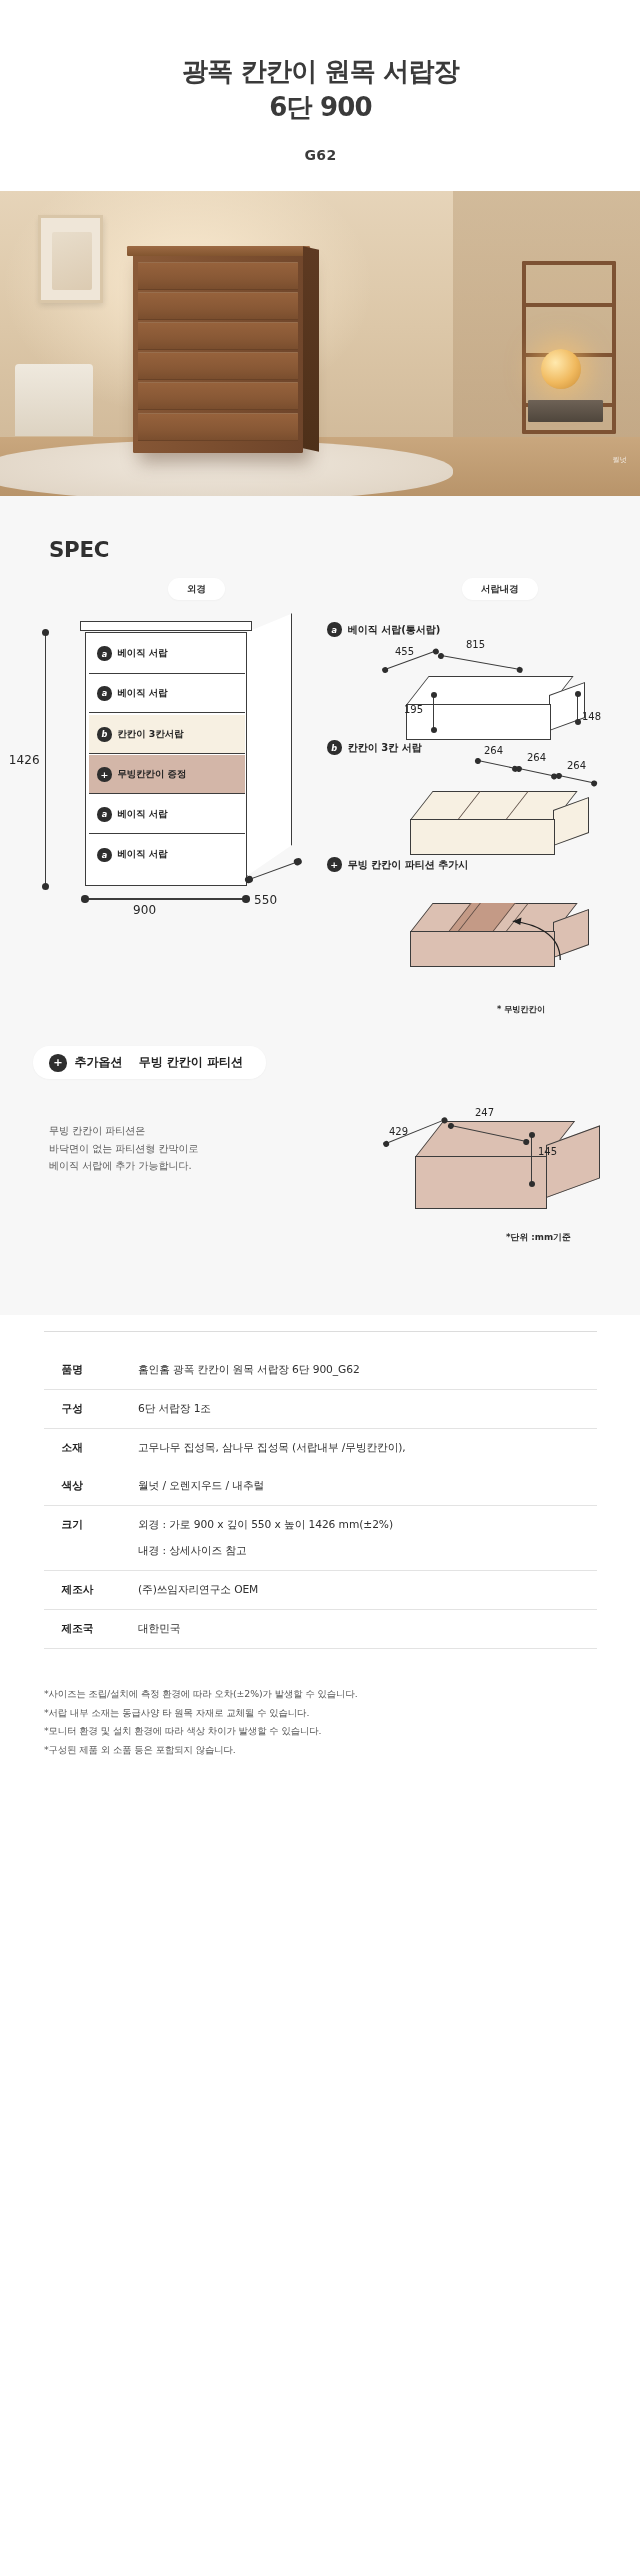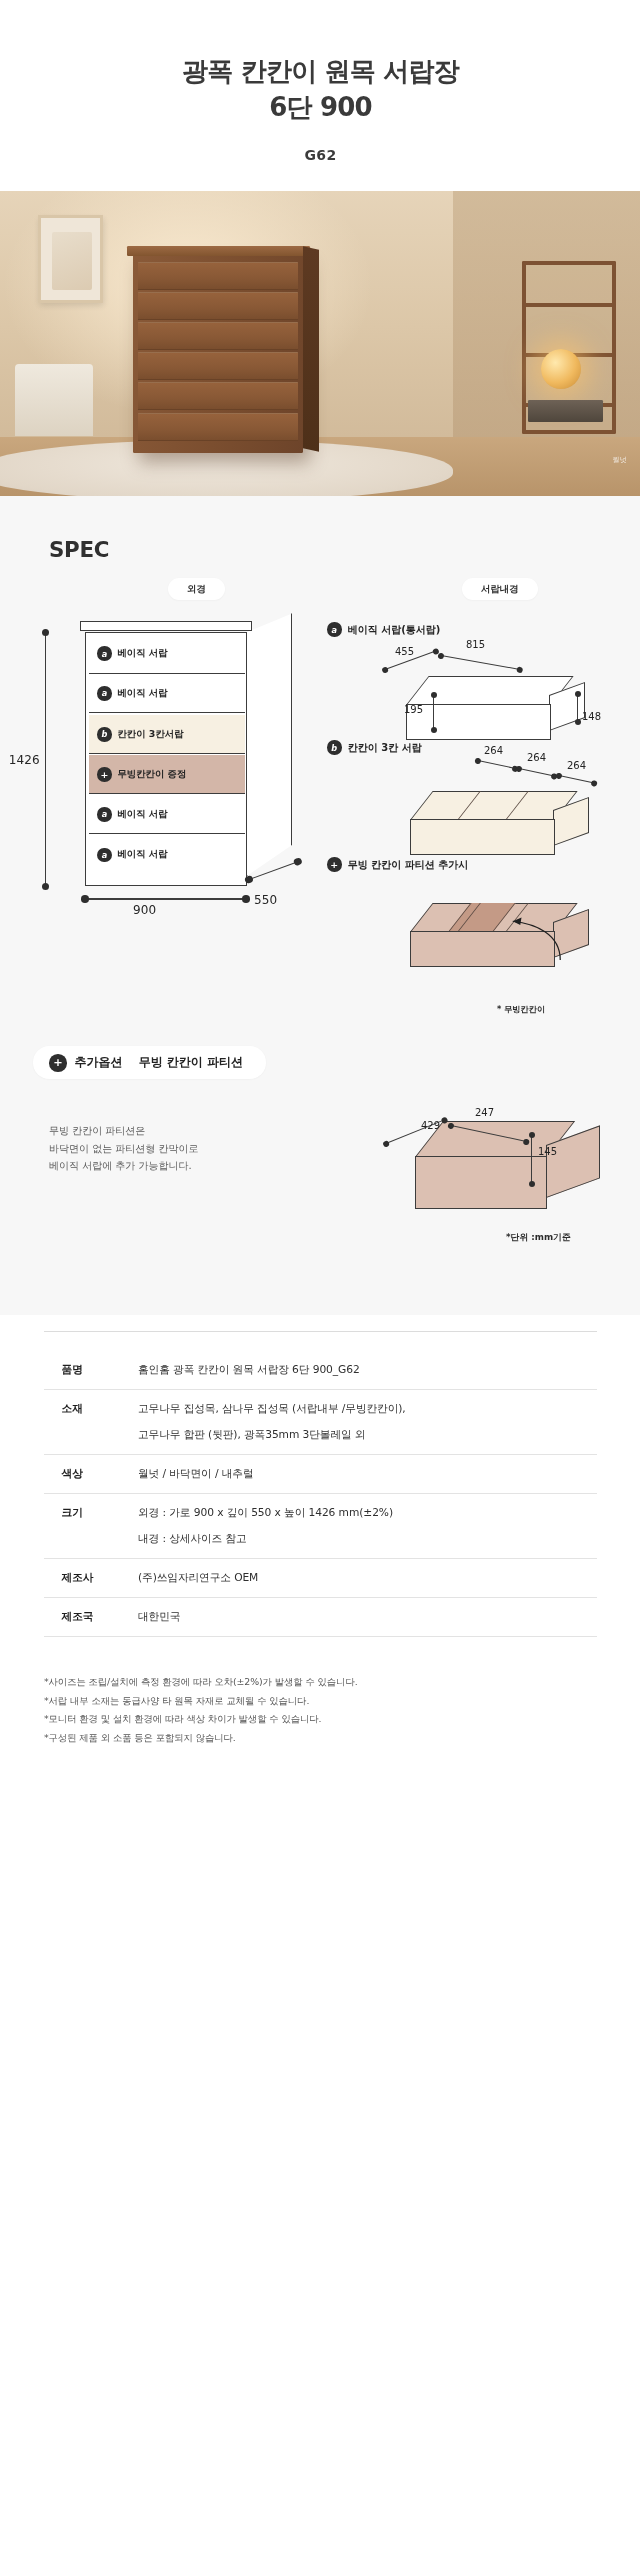--- a/index.html
+++ b/index.html
@@ -521,21 +521,21 @@
       <div class="part-box">
         <div class="box3d rose">
           <div class="top"></div>
             <div class="side"></div>
             <div class="front"></div>
         </div>
         <div class="dimline" style="position:absolute; left:-29px; top:28px; width:63px; transform:rotate(-22deg); transform-origin:left center;">
           <span class="dot-s" style="left:-3.1px; top:-2.5px;"></span>
             <span class="dot-s" style="right:-3.1px; top:-2.5px;"></span>
         </div>
-        <div class="mini-dim" style="left:-26px; top:5px;margin-left:32px;">429</div>
+        <div class="mini-dim" style="left:-26px; top:11px;">429</div>
 
         <div class="dimline" style="position:absolute; left:36px; top:10px; width:77px; transform:rotate(12deg); transform-origin:left center;">
           <span class="dot-s" style="left:-3.1px; top:-2.5px;"></span>
             <span class="dot-s" style="right:-3.1px; top:-2.5px;"></span>
         </div>
         <div class="mini-dim" style="left:60px; top:-7.5px;">247</div>
 
         <div class="dimline v" style="position:absolute; left:116px; top:20px; width:1.3px; height:49px;">
           <span class="dot-s" style="left:-2.5px; top:-3.1px;"></span>
             <span class="dot-s" style="left:-2.5px; bottom:-3.1px;"></span>
@@ -548,31 +548,31 @@
   </div>
 
   <div class="table-section">
     <div class="divider"></div>
     <table class="spec">
       <tbody>
         <tr class="bordered">
           <td class="k">품명</td>
           <td>홈인홈 광폭 칸칸이 원목 서랍장 6단 900_G62</td>
         </tr>
+        <tr class="bordered">
+          <td class="k">구성</td>
+          <td>6단 서랍장 1조</td>
+        </tr>
         <tr>
           <td class="k">소재</td>
           <td>고무나무 집성목, 삼나무 집성목 (서랍내부 /무빙칸칸이),</td>
         </tr>
-        <tr class="bordered cont">
-          <td class="k"></td>
-          <td>고무나무 합판 (뒷판), 광폭35mm 3단볼레일 외</td>
-        </tr>
         <tr class="bordered">
           <td class="k">색상</td>
-          <td>월넛 / 바닥면이 / 내추럴</td>
+          <td>월넛 / 오렌지우드 / 내추럴</td>
         </tr>
         <tr>
           <td class="k">크기</td>
           <td>외경 : 가로 900 x  깊이 550 x 높이 1426 mm(±2%)</td>
         </tr>
         <tr class="bordered cont">
           <td class="k"></td>
           <td>내경 : 상세사이즈 참고</td>
         </tr>
         <tr class="bordered">

